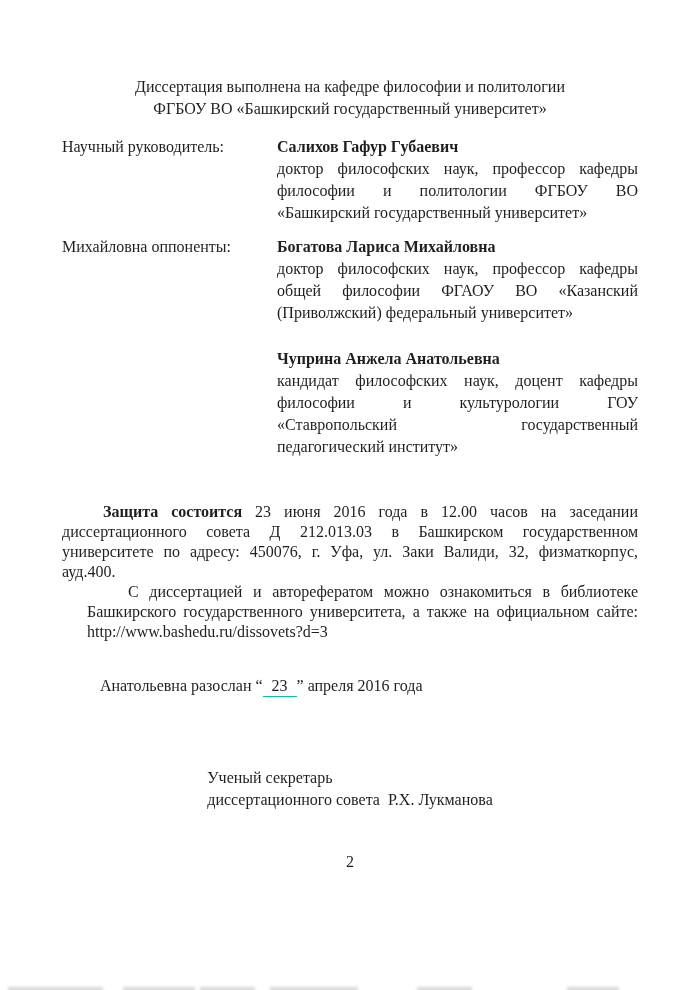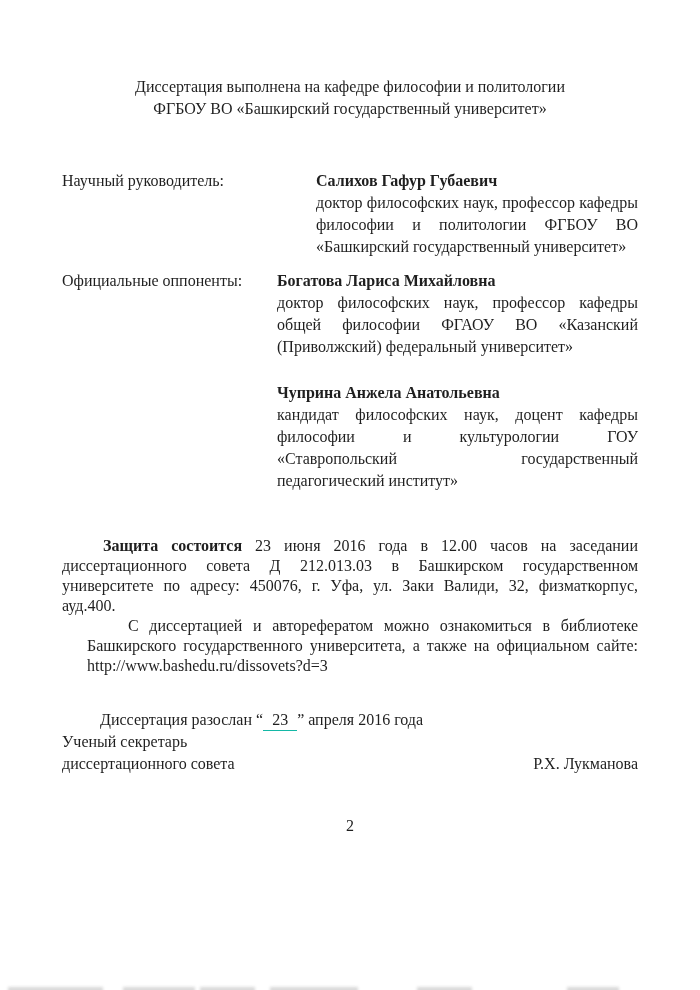--- a/index.html
+++ b/index.html
@@ -31,21 +31,21 @@
     display: flex;
     line-height: 22px;
   }
   .row-label {
     width: 215px;
     flex-shrink: 0;
   }
   .row-content {
     width: 361px;
   }
-  .row-supervisor { margin-top: 50px; gap: 39px; }
+  .row-supervisor { margin-top: 16px; }
   .row-opponents  { margin-top: 12px; }
   .row-leading    { margin-top: 4px; }
   .opponent-block-second { margin-top: 24px; }
   .b { font-weight: bold; }
   
   .jl {
     text-align: justify;
     text-align-last: justify;
   }
   
@@ -61,22 +61,23 @@
     line-height: 20px;
     padding-left: 38px;
   }
   .dispatch-value {
     display: inline-block;
     padding: 0 9px;
     border-bottom: 1px solid #14b8a6;
   }
   
   .signoff {
+    margin-top: 70px;
     display: flex;
-    justify-content: space-between;
+    justify-content: center;
     align-items: flex-end;
     line-height: 22px;
     gap: 8px;
   }
   
   .page-number {
     margin-top: 40px;
     text-align: center;
     line-height: 22px;
   }
@@ -112,21 +113,21 @@
       <div class="row-label">Научный руководитель:</div>
       <div class="row-content">
         <div class="b">Салихов Гафур Губаевич</div>
         <div class="jl">доктор философских наук, профессор кафедры</div>
         <div class="jl">философии и политологии ФГБОУ ВО</div>
         <div>«Башкирский государственный университет»</div>
       </div>
     </div>
 
     <div class="row row-opponents">
-      <div class="row-label">Официальные оппоненты:</div>
+      <div class="row-label">Михайловна оппоненты:</div>
       <div class="row-content">
         <div>
           <div class="b">Богатова Лариса Михайловна</div>
           <div class="jl">доктор философских наук, профессор кафедры</div>
           <div class="jl">общей философии ФГАОУ ВО «Казанский</div>
           <div>(Приволжский) федеральный университет»</div>
         </div>
         <div class="opponent-block-second">
           <div class="b">Чуприна Анжела Анатольевна</div>
           <div class="jl">кандидат философских наук, доцент кафедры</div>
@@ -145,21 +146,21 @@
       <div>ауд.400.</div>
     </div>
 
     <div class="para para-library">
       <div class="jl indent">С диссертацией и авторефератом можно ознакомиться в библиотеке</div>
       <div class="jl">Башкирского государственного университета, а также на официальном сайте:</div>
       <div>http://www.bashedu.ru/dissovets?d=3</div>
     </div>
 
     <div class="dispatch">
-      <span>Диссертация разослан “</span><span class="dispatch-value">23</span><span>” апреля 2016 года</span>
+      <span>Анатольевна разослан “</span><span class="dispatch-value">23</span><span>” апреля 2016 года</span>
     </div>
 
     <div class="signoff">
       <div>
         <div>Ученый секретарь</div>
         <div>диссертационного совета</div>
       </div>
       <div>Р.Х. Лукманова</div>
     </div>
 

